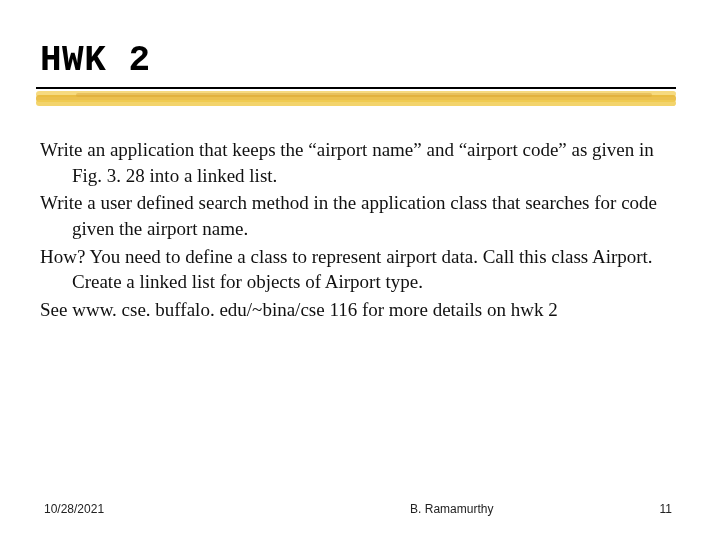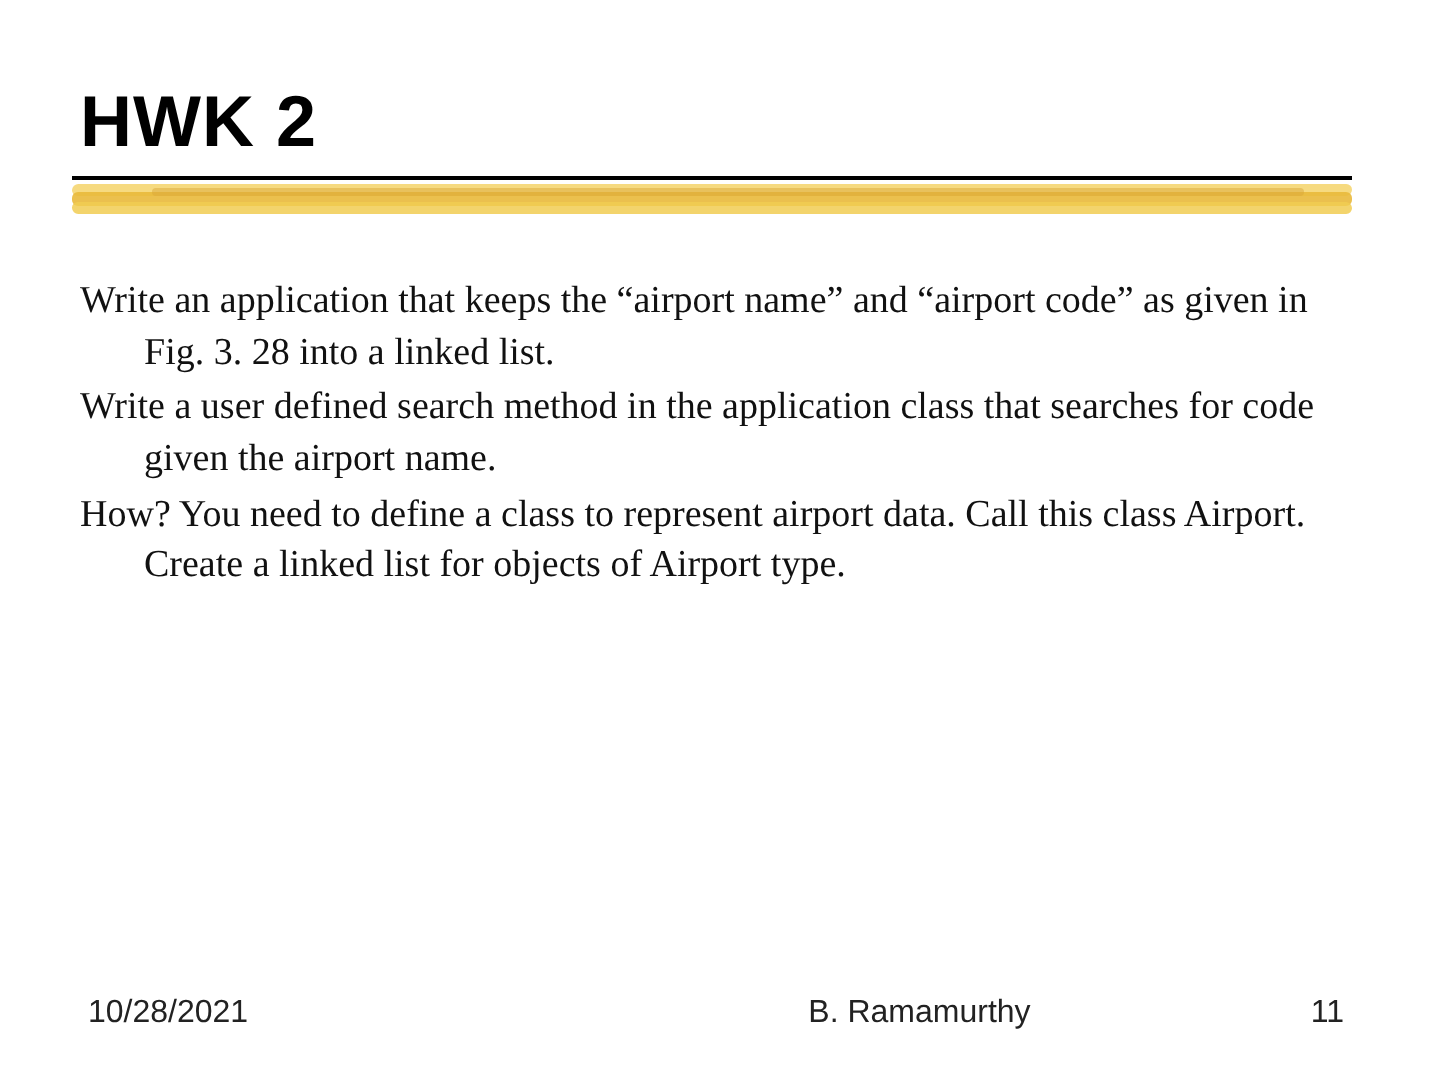--- a/index.html
+++ b/index.html
@@ -14,21 +14,21 @@
     position: relative;
   }
   .slide {
     width: 720px;
     height: 540px;
     position: relative;
     box-sizing: border-box;
     padding: 30px 40px 40px 40px;
   }
   .title {
-    font-family: Liberation Sans, sans-serif;
+    font-family: Liberation Mono, monospace;
     font-weight: 900;
     font-size: 36px;
     letter-spacing: 0.5px;
     color: #000;
     margin: 10px 0 4px 0;
   }
   .divider {
     position: relative;
     height: 30px;
     margin-left: -4px;
@@ -76,21 +76,21 @@
     padding-left: 32px;
     text-indent: -32px;
   }
   .footer {
     position: absolute;
     left: 0;
     bottom: 24px;
     width: 720px;
     box-sizing: border-box;
     padding: 0 48px 0 44px;
-    font-size: 16px;
+    font-size: 12px;
     color: #222;
     display: flex;
     justify-content: space-between;
     align-items: flex-end;
   }
   .footer .date { flex: 0 0 auto; }
   .footer .author { flex: 1 1 auto; text-align: center; margin-left: 140px;}
   .footer .page { flex: 0 0 auto; text-align: right; }
 </style>
 </head>
@@ -107,20 +107,21 @@
       <div class="stripe s2"></div>
       <div class="stripe s3"></div>
       <div class="stripe s4"></div>
     </div>
   </div>
 
   <div class="body-text">
     <p class="hang">Write an application that keeps the “airport name” and “airport code” as given in Fig. 3. 28 into a linked list.</p>
     <p class="hang">Write a user defined search method in the application class that searches for code given the airport name.</p>
     <p class="hang">How? You need to define a class to represent airport data. Call this class Airport. Create a linked list for objects of Airport type.</p>
+    <p class="hang">See www. cse. buffalo. edu/~bina/cse 116 for more details on hwk 2</p>
   </div>
 
   <div class="footer">
     <span class="date">10/28/2021</span>
     <span class="author">B. Ramamurthy</span>
     <span class="page">11</span>
   </div>
 
 </div>
 

